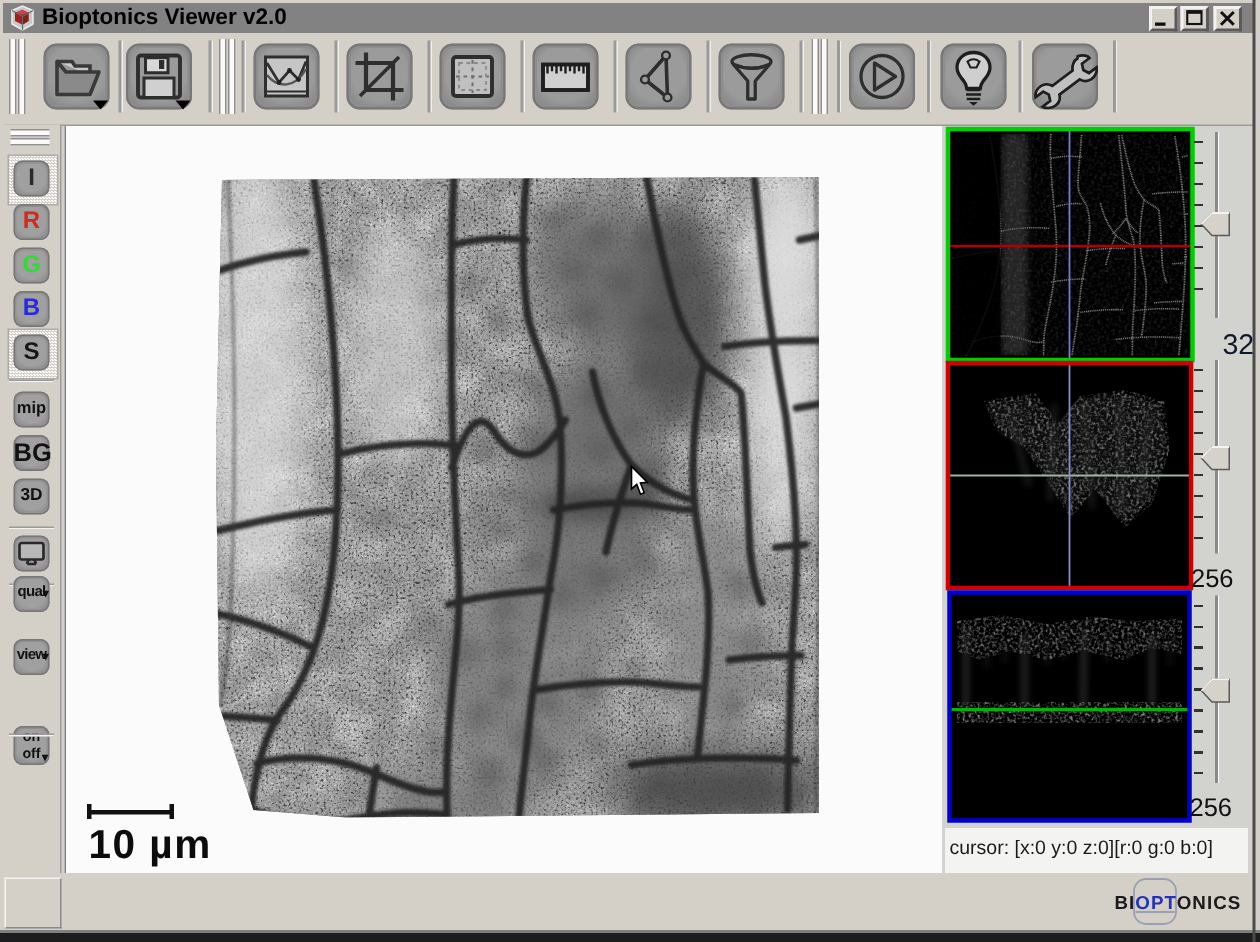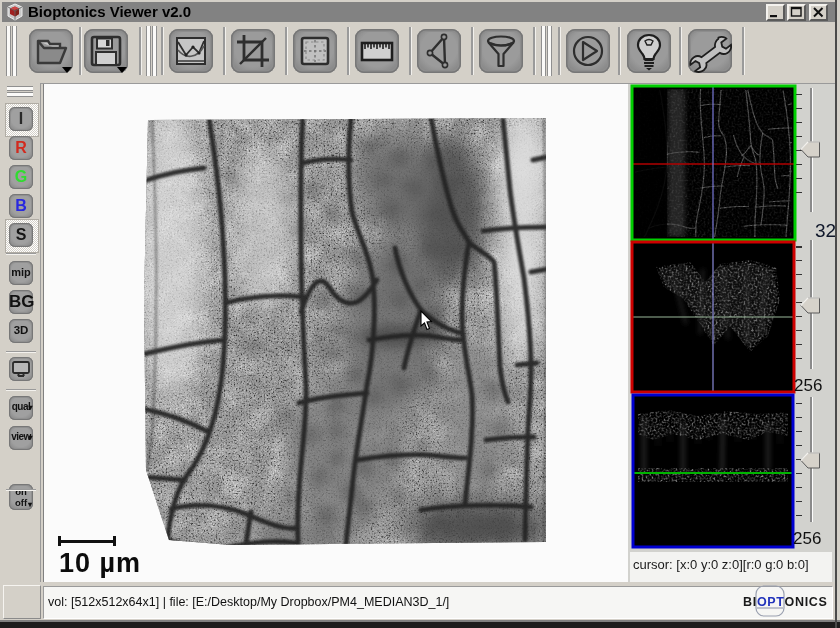--- a/index.html
+++ b/index.html
@@ -155,21 +155,21 @@
 <div class="dsep" style="top:170px;"></div>
 <div class="dbtn" style="top:178px;font-size:11px;line-height:23px;color:#111;">mip</div>
 <div class="dbtn" style="top:207px;font-size:17px;line-height:23px;color:#111;">BG</div>
 <div class="dbtn" style="top:236px;font-size:11.5px;line-height:23px;color:#111;">3D</div>
 <div class="dsep" style="top:268px;"></div>
 <div class="dbtn" style="top:274px;"><svg width="24" height="24" viewBox="0 0 24 24">
         <rect x="4" y="5" width="16" height="11" rx="1.5" fill="#b8b8b8" stroke="#2a2a2a" stroke-width="1.8"></rect>
         <path d="M9 19 h6 M10 16 l-1 3 M14 16 l1 3" stroke="#2a2a2a" stroke-width="1.8"></path>
       </svg></div>
 <div class="dsep" style="top:306px;"></div>
-<div class="dbtn" style="top:313px;font-size:10px;line-height:22px;letter-spacing:-0.5px;color:#111;">qual<span class="dd">▾</span></div>
+<div class="dbtn" style="top:301px;font-size:10px;line-height:22px;letter-spacing:-0.5px;color:#111;">qual<span class="dd">▾</span></div>
 <div class="dbtn" style="top:343px;font-size:10px;line-height:22px;letter-spacing:-0.5px;color:#111;">view<span class="dd">▾</span></div>
 <div class="dbtn" style="top:372px;height:26px;font-size:9.5px;line-height:11px;color:#111;margin-top:29px;">
       <div style="margin-top:2px;">on<br>off<span class="dd" style="bottom:0;">▾</span></div>
     </div>
 <div class="dsep" style="top:406px;"></div>
 </div>
 <div id="canvas" class="abs">
 <svg width="585" height="498" viewBox="43 84 585 498" style="position:absolute;left:0;top:0;">
 <defs>
 <filter id="grain" x="0" y="0" width="100%" height="100%">
@@ -458,21 +458,20 @@
         <polygon points="1,8.5 8,1 19.5,1 19.5,16 8,16" fill="#d6d2ca" stroke="#5a5a5a" stroke-width="1"></polygon>
         <path d="M8,1 L19.5,1 M1,8.5 L8,1" stroke="#f6f4f0" stroke-width="1.2" fill="none"></path>
       </svg>
     </div>
 </div>
 <div id="lab32" class="abs" style="left:802px;top:220px;font-size:19px;color:#0f172a;margin-left:13px;">32</div>
 <div id="lab256a" class="abs" style="left:794px;top:376px;font-size:17px;color:#111;">256</div>
 <div id="lab256b" class="abs" style="left:793px;top:529px;font-size:17px;color:#111;">256</div>
 <div id="curbox" class="abs">cursor: [x:0 y:0 z:0][r:0 g:0 b:0]</div>
 <div id="status" class="abs">
-    <div id="statpanel"><span style="margin-left:4px;">vol: [512x512x64x1] | file: [E:/Desktop/My Dropbox/PM4_MEDIAN3D_1/]</span></div>
 <div style="position:absolute;left:1px;top:3px;width:36px;height:32px;background:#d4d0c8;border-top:1px solid #f6f4f0;border-left:1px solid #f6f4f0;border-right:1px solid #8a8a8a;border-bottom:1px solid #8a8a8a;"></div>
 <svg width="92" height="34" viewBox="0 0 92 34" style="position:absolute;left:738px;top:2px;">
 <rect x="16" y="2" width="28" height="30" rx="8" fill="none" stroke="#9aa0b0" stroke-width="1.2"></rect>
 <line x1="17" y1="24" x2="43" y2="24" stroke="#9aa0b0" stroke-width="1.2"></line>
 <text x="3" y="22" font-family="Liberation Sans,sans-serif" font-size="12.5" font-weight="bold" letter-spacing="0.7" fill="#1a1a1a">BI<tspan fill="#2233bb">OPT</tspan>ONICS</text>
 </svg>
   </div>
 <div id="bottombar" class="abs"></div>
 <div id="rightedge" class="abs"></div>
 

